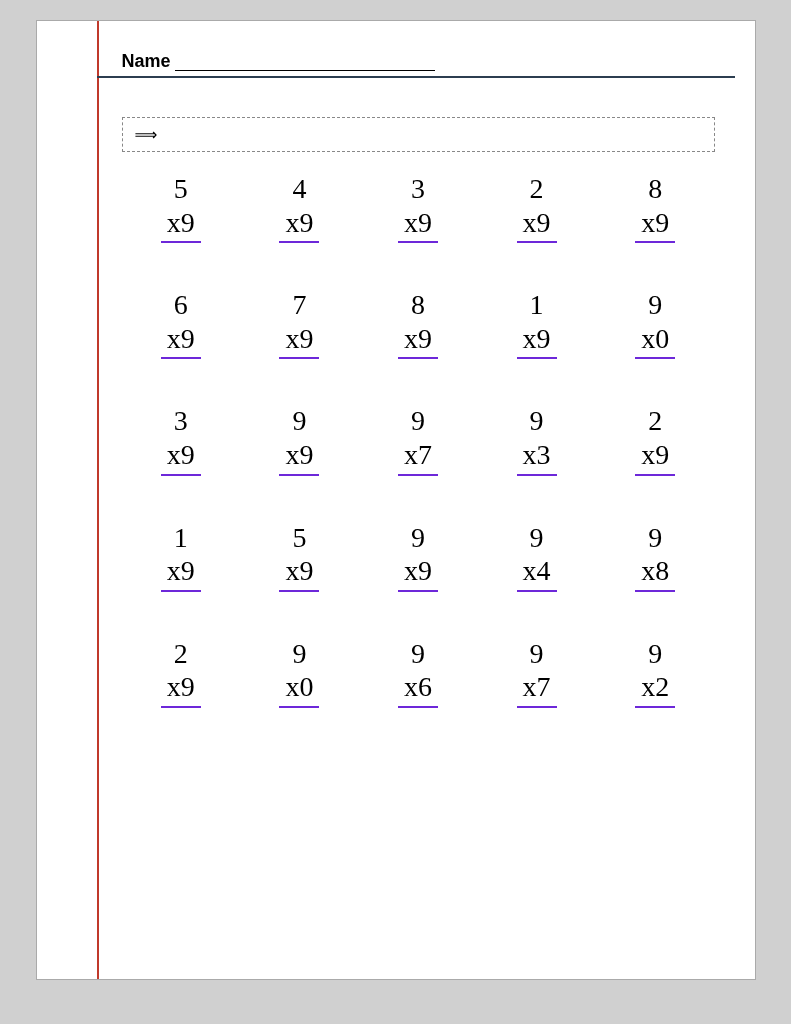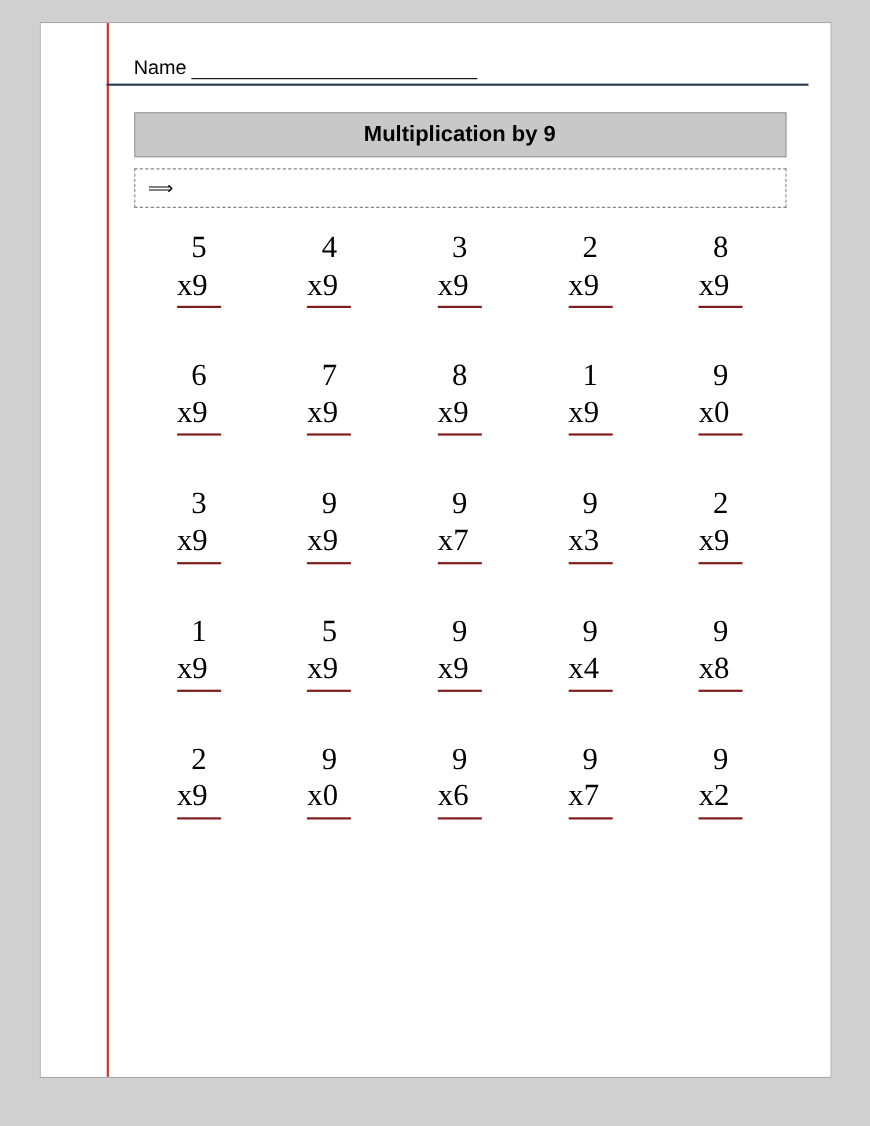--- a/index.html
+++ b/index.html
@@ -40,23 +40,24 @@
       position: absolute;
       top: 55px;
       left: 60px;
       right: 20px;
       height: 2px;
       background: #2c3e50;
     }
 
     .name-line {
       display: flex;
-      align-items: flex-end;
-      margin-bottom: 20px;
+      align-items: center;
+      margin-bottom: 35px;
       padding-left: 45px;
+      font-weight: bold;
     }
 
     .name-label {
       font-size: 18px;
       font-family: Arial, sans-serif;
     }
 
     .name-underline {
       flex: 1;
       border-bottom: 1.5px solid #000;
@@ -118,40 +119,40 @@
 
     .top-number {
       font-size: 28px;
       font-family: 'Comic Sans MS', cursive;
       line-height: 1.2;
     }
 
     .bottom-number {
       font-size: 28px;
       font-family: 'Comic Sans MS', cursive;
-      border-bottom: 2px solid #7f1d1d;
+      border-bottom: 2px solid #6d28d9;
       padding-bottom: 2px;
       line-height: 1.2;
       min-width: 40px;
+      text-align: center;
     }
   </style>
 </head>
 <body>
 
 <div class="page">
   <div class="left-border"></div>
   <div class="top-border"></div>
 
   <div class="name-line">
     <span class="name-label">Name</span>
     <div class="name-underline"></div>
   </div>
 
   <div class="content-area">
-    <div class="title-box">Multiplication by 9</div>
 
     <div class="directions-box">
       <span class="arrow-icon">⟹</span>
     </div>
 
     <div class="problems-grid" id="problems-container">
     <div class="problem-row">
           <div class="problem">
             <span class="top-number">5</span>
             <span class="bottom-number">x9</span>

